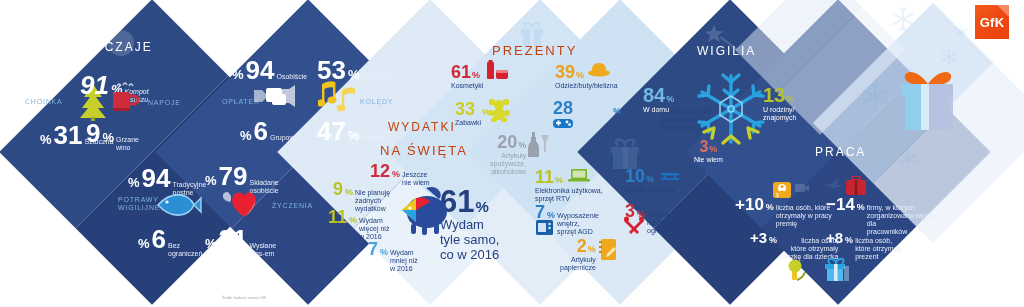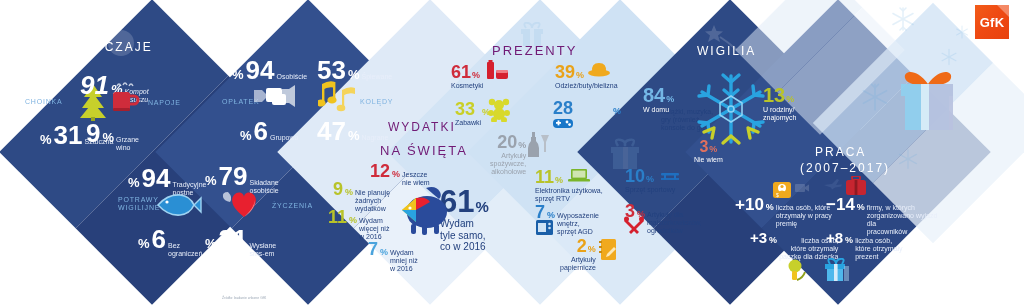--- a/index.html
+++ b/index.html
@@ -32,21 +32,21 @@
 
   
   .layer{position:absolute;left:0;top:0;width:1024px;height:307px;pointer-events:none;}
   .layer > *{pointer-events:auto;}
 
   
   .sec-title{
     position:absolute;color:#ffffff;letter-spacing:2.0px;
     font-size:12px;font-weight:400;white-space:nowrap;
   }
-  .sec-title.dark{color:#701a75;}
+  .sec-title.dark{color:#c2410c;}
   .stat{position:absolute;white-space:nowrap;display:flex;align-items:baseline;gap:2px;}
   .stat .num{font-size:16px;font-weight:700;line-height:1;}
   .stat .num.big{font-size:26px;}
   .stat .num.mid{font-size:18px;}
   .stat .pct{font-size:9px;font-weight:700;}
   .stat .pct.big{font-size:13px;}
   .stat .lbl{font-size:7px;line-height:1.15;white-space:normal;font-weight:400;}
   .stat.col{flex-direction:column;align-items:center;gap:1px;}
   .stat.colL{flex-direction:column;align-items:flex-start;gap:1px;}
   .stat.colR{flex-direction:column;align-items:flex-end;gap:1px;}
@@ -296,21 +296,21 @@
       <span class="pct txt-cyan">%</span>
       <span class="lbl txt-navy" style="white-space: pre-line;">Wydam
 mniej niż
 w 2016</span>
     </div>
     <div class="stat colL" style="left:440px;top:186px;">
       <div style="display:flex;align-items:baseline;gap:1px;">
         <span class="num txt-navy" style="font-size:31px;">61</span>
         <span class="pct txt-navy" style="font-size:15px;">%</span>
       </div>
-      <span class="lbl txt-navy" style="font-size: 10px; white-space: pre-line;">Wydam
+      <span class="lbl txt-navy" style="font-size: 13px; white-space: pre-line;">Wydam
 tyle samo,
 co w 2016</span>
     </div>
     <svg class="ico" style="left:396px;top:180px;" width="56" height="58" viewBox="0 0 56 58">
       <path d="M30 8 q10 -3 14 4 q2 4 -1 7 z" fill="#2a4b9b"></path>
       <ellipse cx="31" cy="32" rx="20" ry="16" fill="#2a4b9b"></ellipse>
       <path d="M11 32 q0 -10 9 -14 l0 28 q-9 -4 -9 -14 z" fill="#2a4b9b"></path>
       <path d="M20 18 L6 30 L20 42 z" fill="#c7d02b"></path>
       <path d="M20 18 L6 30 L20 30 z" fill="#f0c31e"></path>
       <path d="M20 30 L6 30 L20 42 z" fill="#29a3e0"></path>
@@ -527,21 +527,20 @@
         <circle cx="39" cy="39" r="3"></circle>
       </g>
       <g stroke="#c7d02b" stroke-width="3.4" fill="none" stroke-linecap="round">
         <path d="M39 66 l-8 7 M39 66 l8 7"></path>
         <path d="M22 58 l-10 4 M22 58 l-2 10"></path>
         <path d="M56 58 l10 4 M56 58 l2 10"></path>
       </g>
     </svg>
 
     <div class="sec-title" style="left:815px;top:145px;font-size:12px;">PRACA</div>
-    <div class="sec-title" style="left:800px;top:161px;font-size:12px;">(2007–2017)</div>
 
     <svg class="ico" style="left:772px;top:179px;" width="20" height="20" viewBox="0 0 20 20">
       <rect x="1" y="3" width="18" height="16" rx="2.5" fill="#f0a91e"></rect>
       <circle cx="10" cy="9" r="4" fill="#fff"></circle>
       <circle cx="10" cy="7.5" r="1.6" fill="#f0a91e"></circle>
       <path d="M6.5 13 q3.5 -3 7 0" fill="#f0a91e"></path>
       <text x="4" y="18" font-size="5" fill="#fff" font-family="Liberation Sans, sans-serif">$</text>
     </svg>
     <svg class="ico ghost" style="left:795px;top:182px;" width="14" height="12" viewBox="0 0 14 12">
       <rect x="0" y="2" width="10" height="8" rx="1" fill="#ffffff"></rect>

